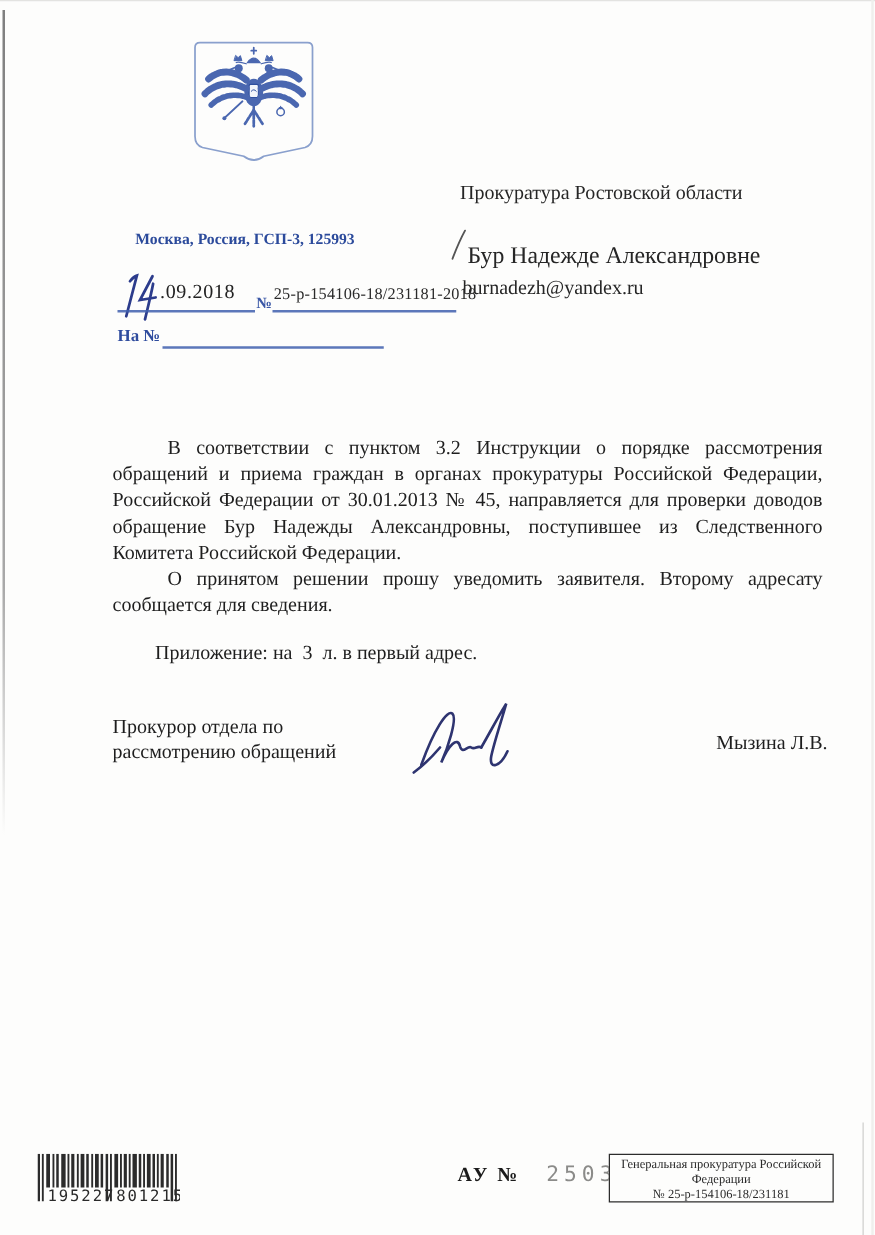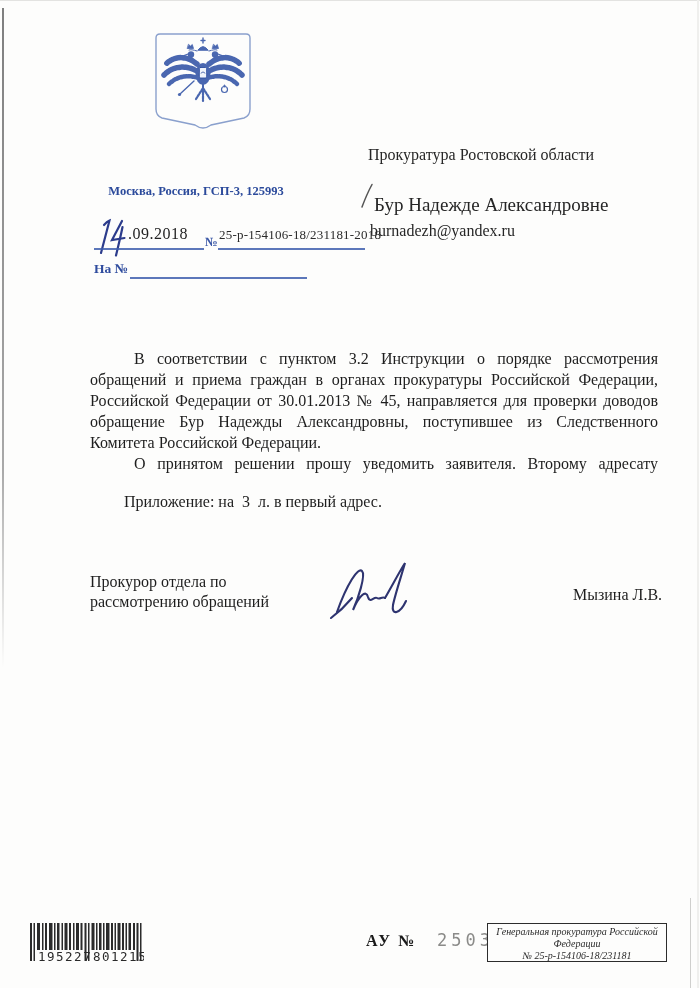--- a/index.html
+++ b/index.html
@@ -48,21 +48,21 @@
   .sig-title { left:90px; top:572px; font-size:16px; line-height:20px; color:#1e1e1e; }
   .sig-name { left:573px; top:586px; font-size:16px; color:#1e1e1e; }
 
   
   .au-label { left:366px; top:932px; font-size:16px; font-weight:bold;
     letter-spacing:2px; color:#1a1a1a; }
   .au-number { left:437px; top:930px; font-family:"DejaVu Sans Mono",monospace;
     font-size:17px; letter-spacing:4px; color:#8b8b89; }
   .stamp-box { left:487px; top:923px; width:180px; height:39px;
     border:1.5px solid #2c2c2c; background:#fdfdfc; text-align:center;
-    font-size:10px; line-height:12px; color:#2a2a2a; padding-top:2px; box-sizing:border-box;font-style:italic; }
+    font-size:10px; line-height:12px; color:#2a2a2a; padding-top:2px; box-sizing:border-box; }
   .barcode-digits { font-family:"DejaVu Sans Mono",monospace; font-size:12.5px;
     letter-spacing:1.5px; fill:#2a2a2a; }
 </style>
 </head>
 <body>
 
 <div class="page">
 
   <div class="abs edge-left"></div>
   <div class="abs edge-top"></div>
@@ -135,20 +135,21 @@
   <div class="abs rcp2">Бур Надежде Александровне</div>
   <div class="abs rcp3">burnadezh@yandex.ru</div>
 
   <div class="abs body-block">
     <div class="bline indent">В соответствии с пунктом 3.2 Инструкции о порядке рассмотрения</div>
     <div class="bline">обращений и приема граждан в органах прокуратуры Российской Федерации,</div>
     <div class="bline">Российской Федерации от 30.01.2013 № 45, направляется для проверки доводов</div>
     <div class="bline">обращение Бур Надежды Александровны, поступившее из Следственного</div>
     <div class="bline lastline">Комитета Российской Федерации.</div>
     <div class="bline indent">О принятом решении прошу уведомить заявителя. Второму адресату</div>
+    <div class="bline lastline">сообщается для сведения.</div>
     <div class="attach">Приложение: на  3  л. в первый адрес.</div>
   </div>
 
   <div class="abs sig-title">
     <div>Прокурор отдела по</div>
     <div>рассмотрению обращений</div>
   </div>
   <svg class="abs" style="left:325px; top:556px;" width="132" height="74" viewBox="0 0 132 74">
     <g stroke="#2e3470" stroke-width="2.1" fill="none" stroke-linecap="round">
       <path d="M6,62 C14,56 22,48 27,42"></path>

